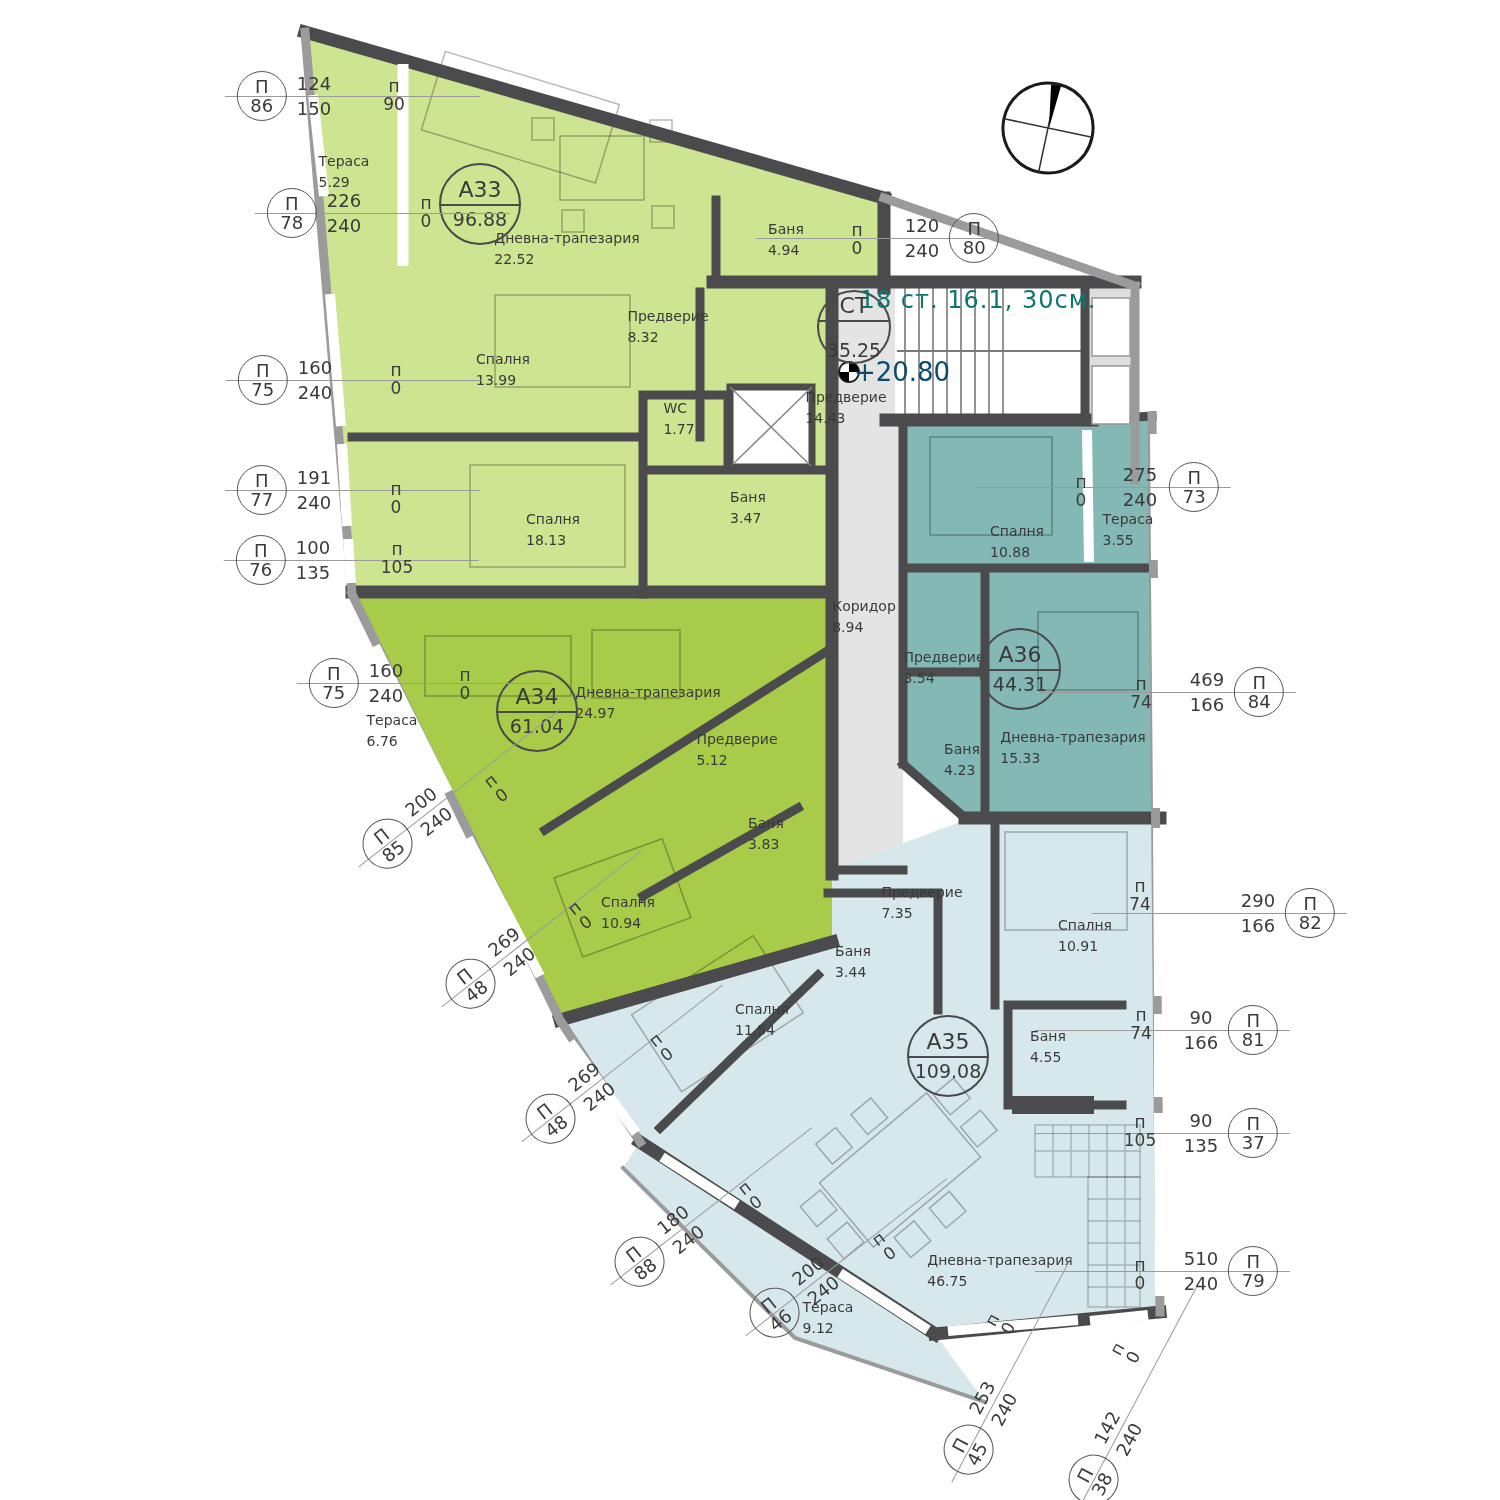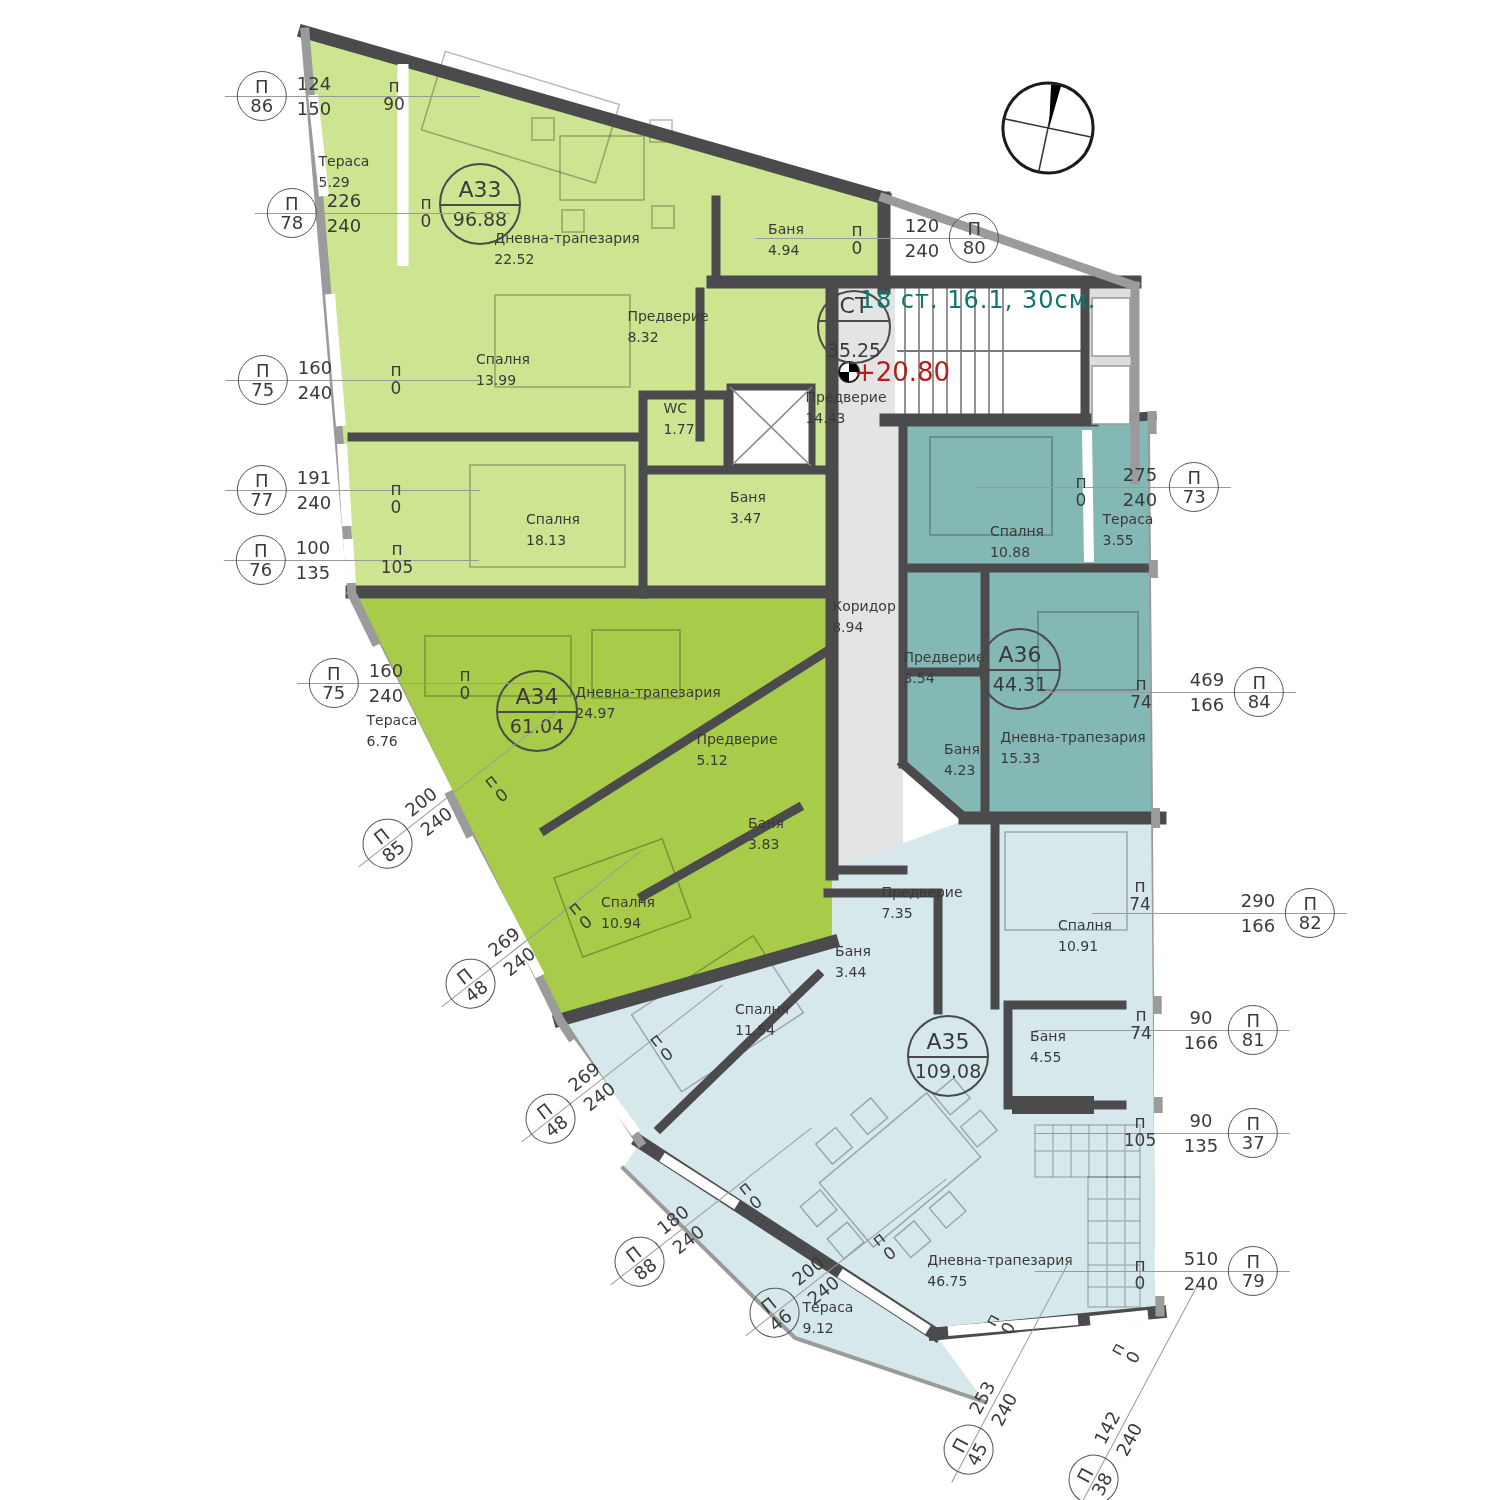--- a/index.html
+++ b/index.html
@@ -25,21 +25,21 @@
   .wtag .dims{display:flex;flex-direction:column;align-items:center;font-size:18px;line-height:19px;gap:6px;}
   .wtag .leader{position:absolute;top:50%;height:0;border-top:1.2px solid #9a9a9a;width:255px;z-index:-1;}
   .wtag.sideL .leader{left:-12px;}
   .wtag.sideR .leader{right:-12px;}
 
   .sill{transform:translate(-50%,-50%);display:flex;flex-direction:column;align-items:center;
         font-size:17px;line-height:18px;white-space:nowrap;}
 
   .note{transform:translate(-50%,-50%);white-space:nowrap;}
   .note.stairs{font-size:24px;letter-spacing:1px;color:#0f766e;}
-  .note.elev{font-size:26px;color:#b91c1c;}
+  .note.elev{font-size:26px;color:#0c4a6e;}
 </style>
 </head>
 <body>
 
 <div class="stage">
 
   <svg viewBox="0 0 1500 1500" width="1500" height="1500">
 
     <g>
       <path d="M305,32 L884,198 L884,286 L832,286 L832,594 L352,594 Z" fill="#cde491"></path>

